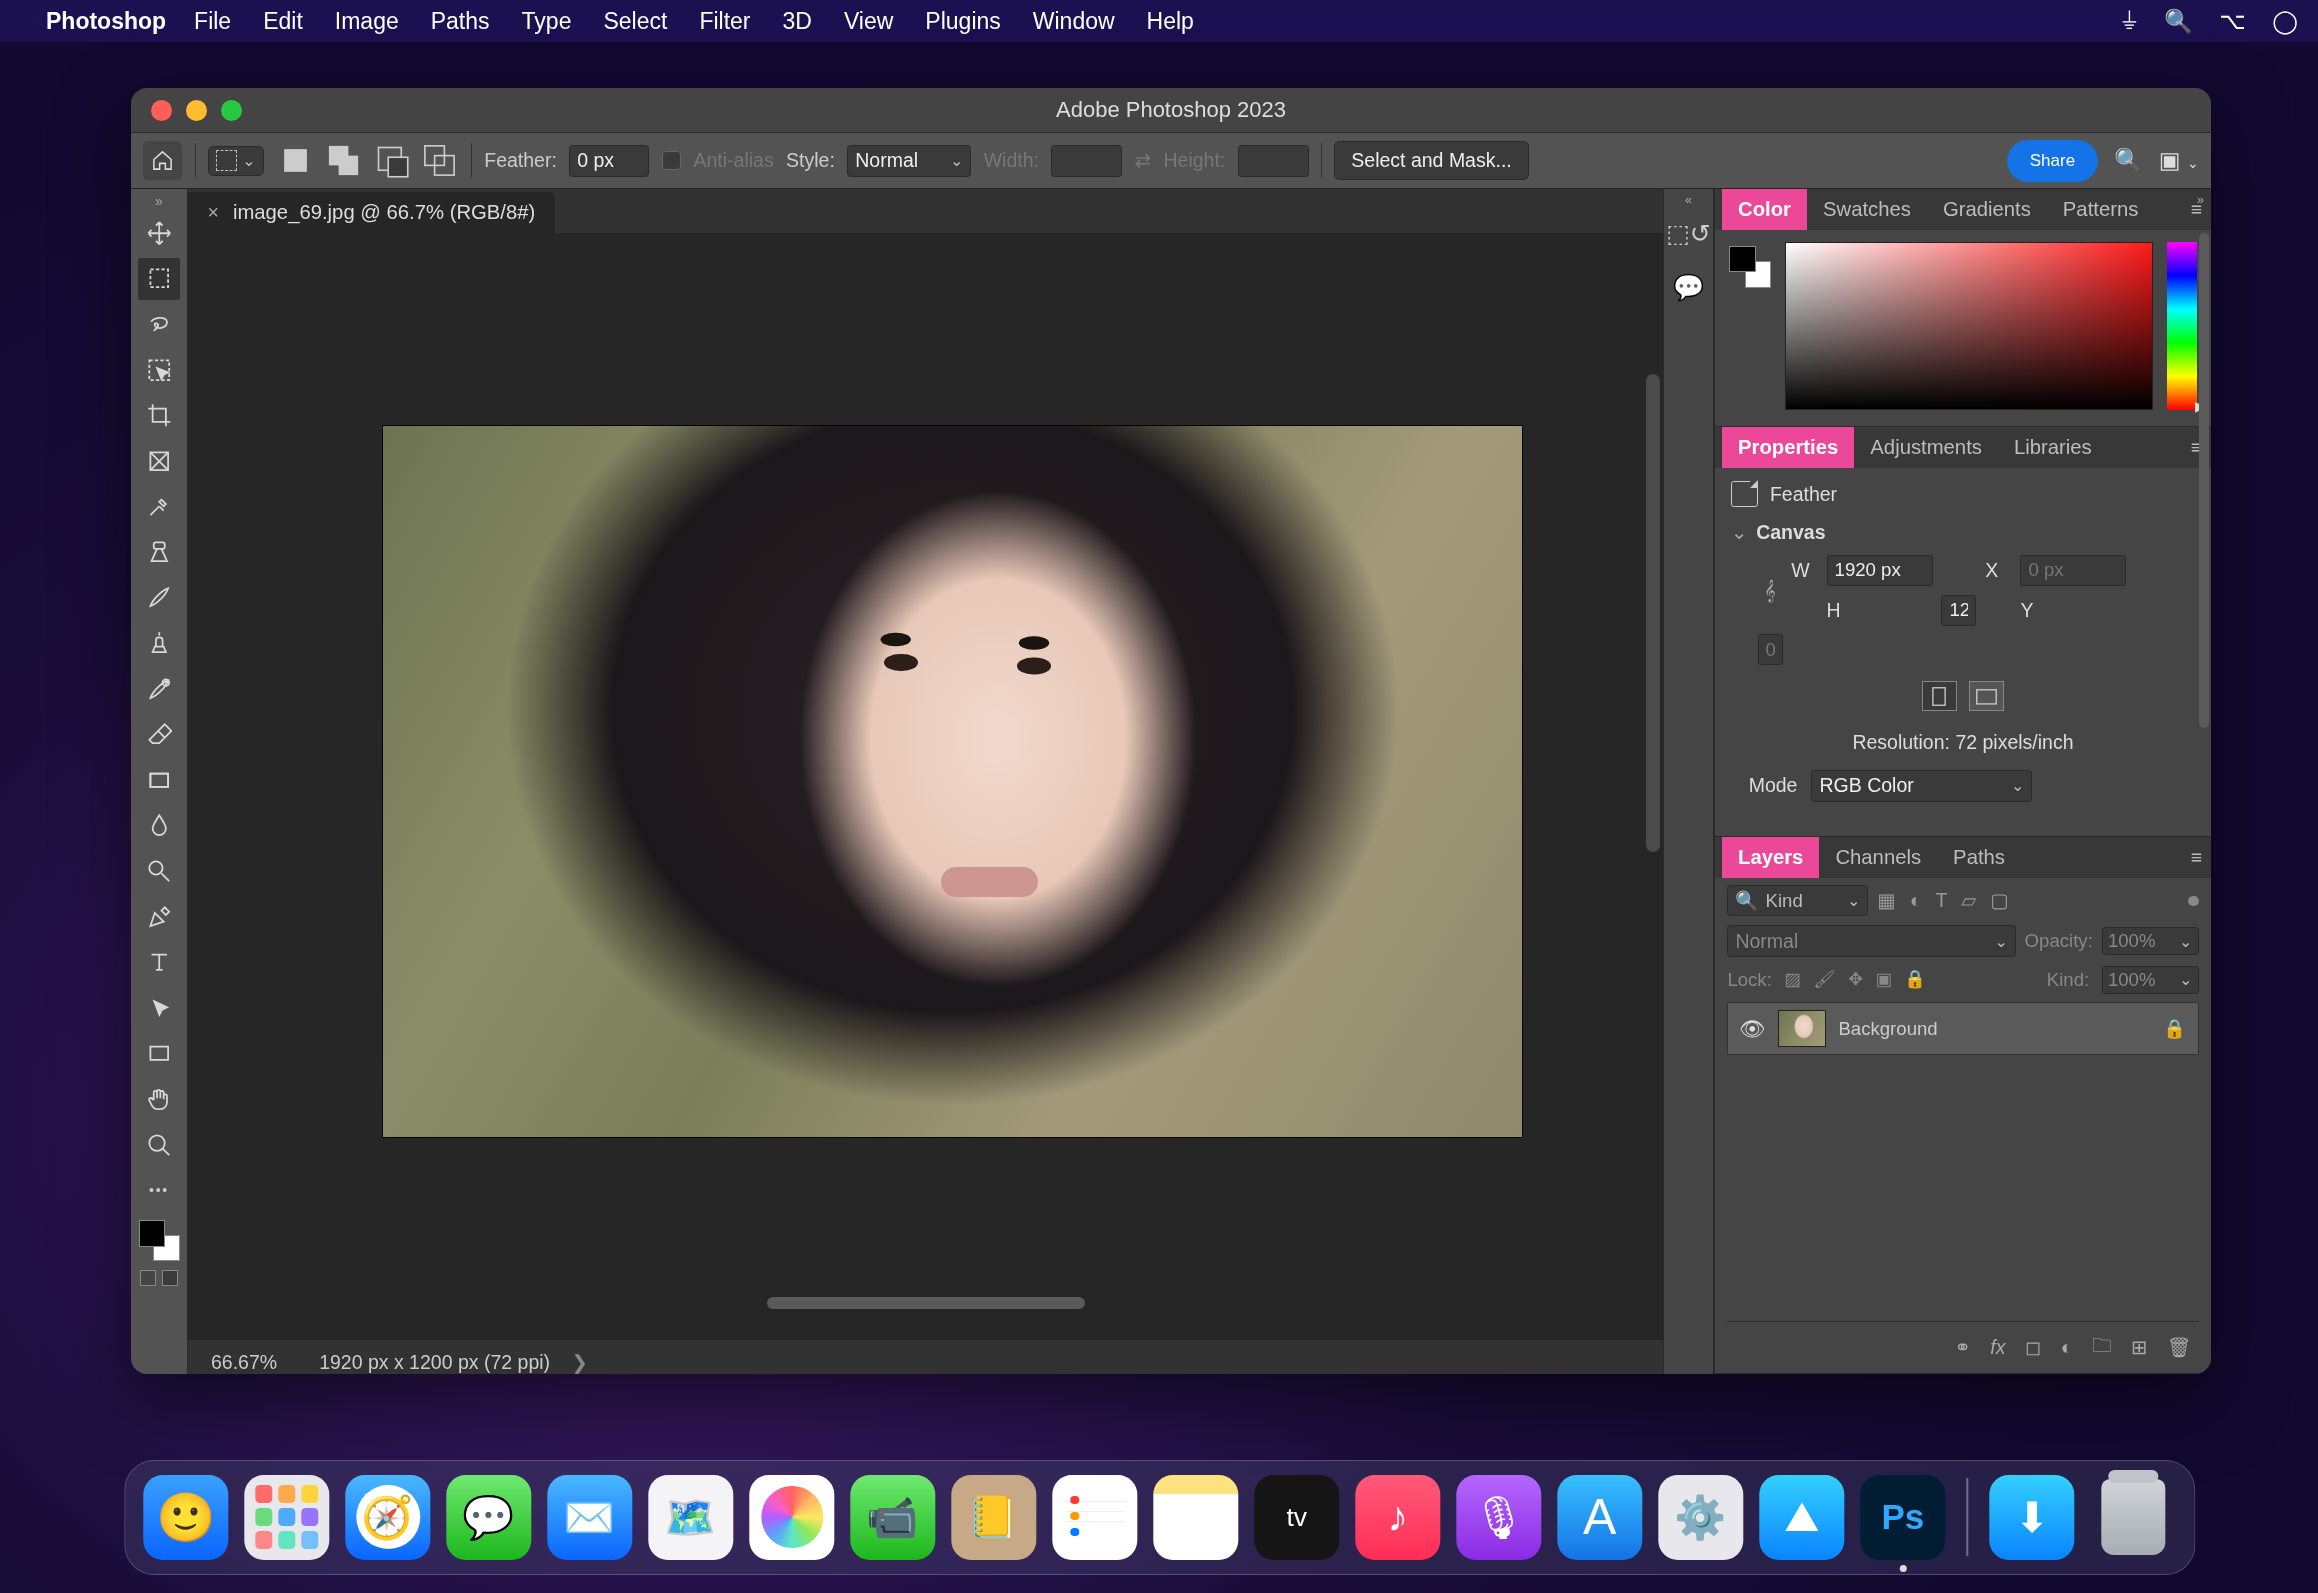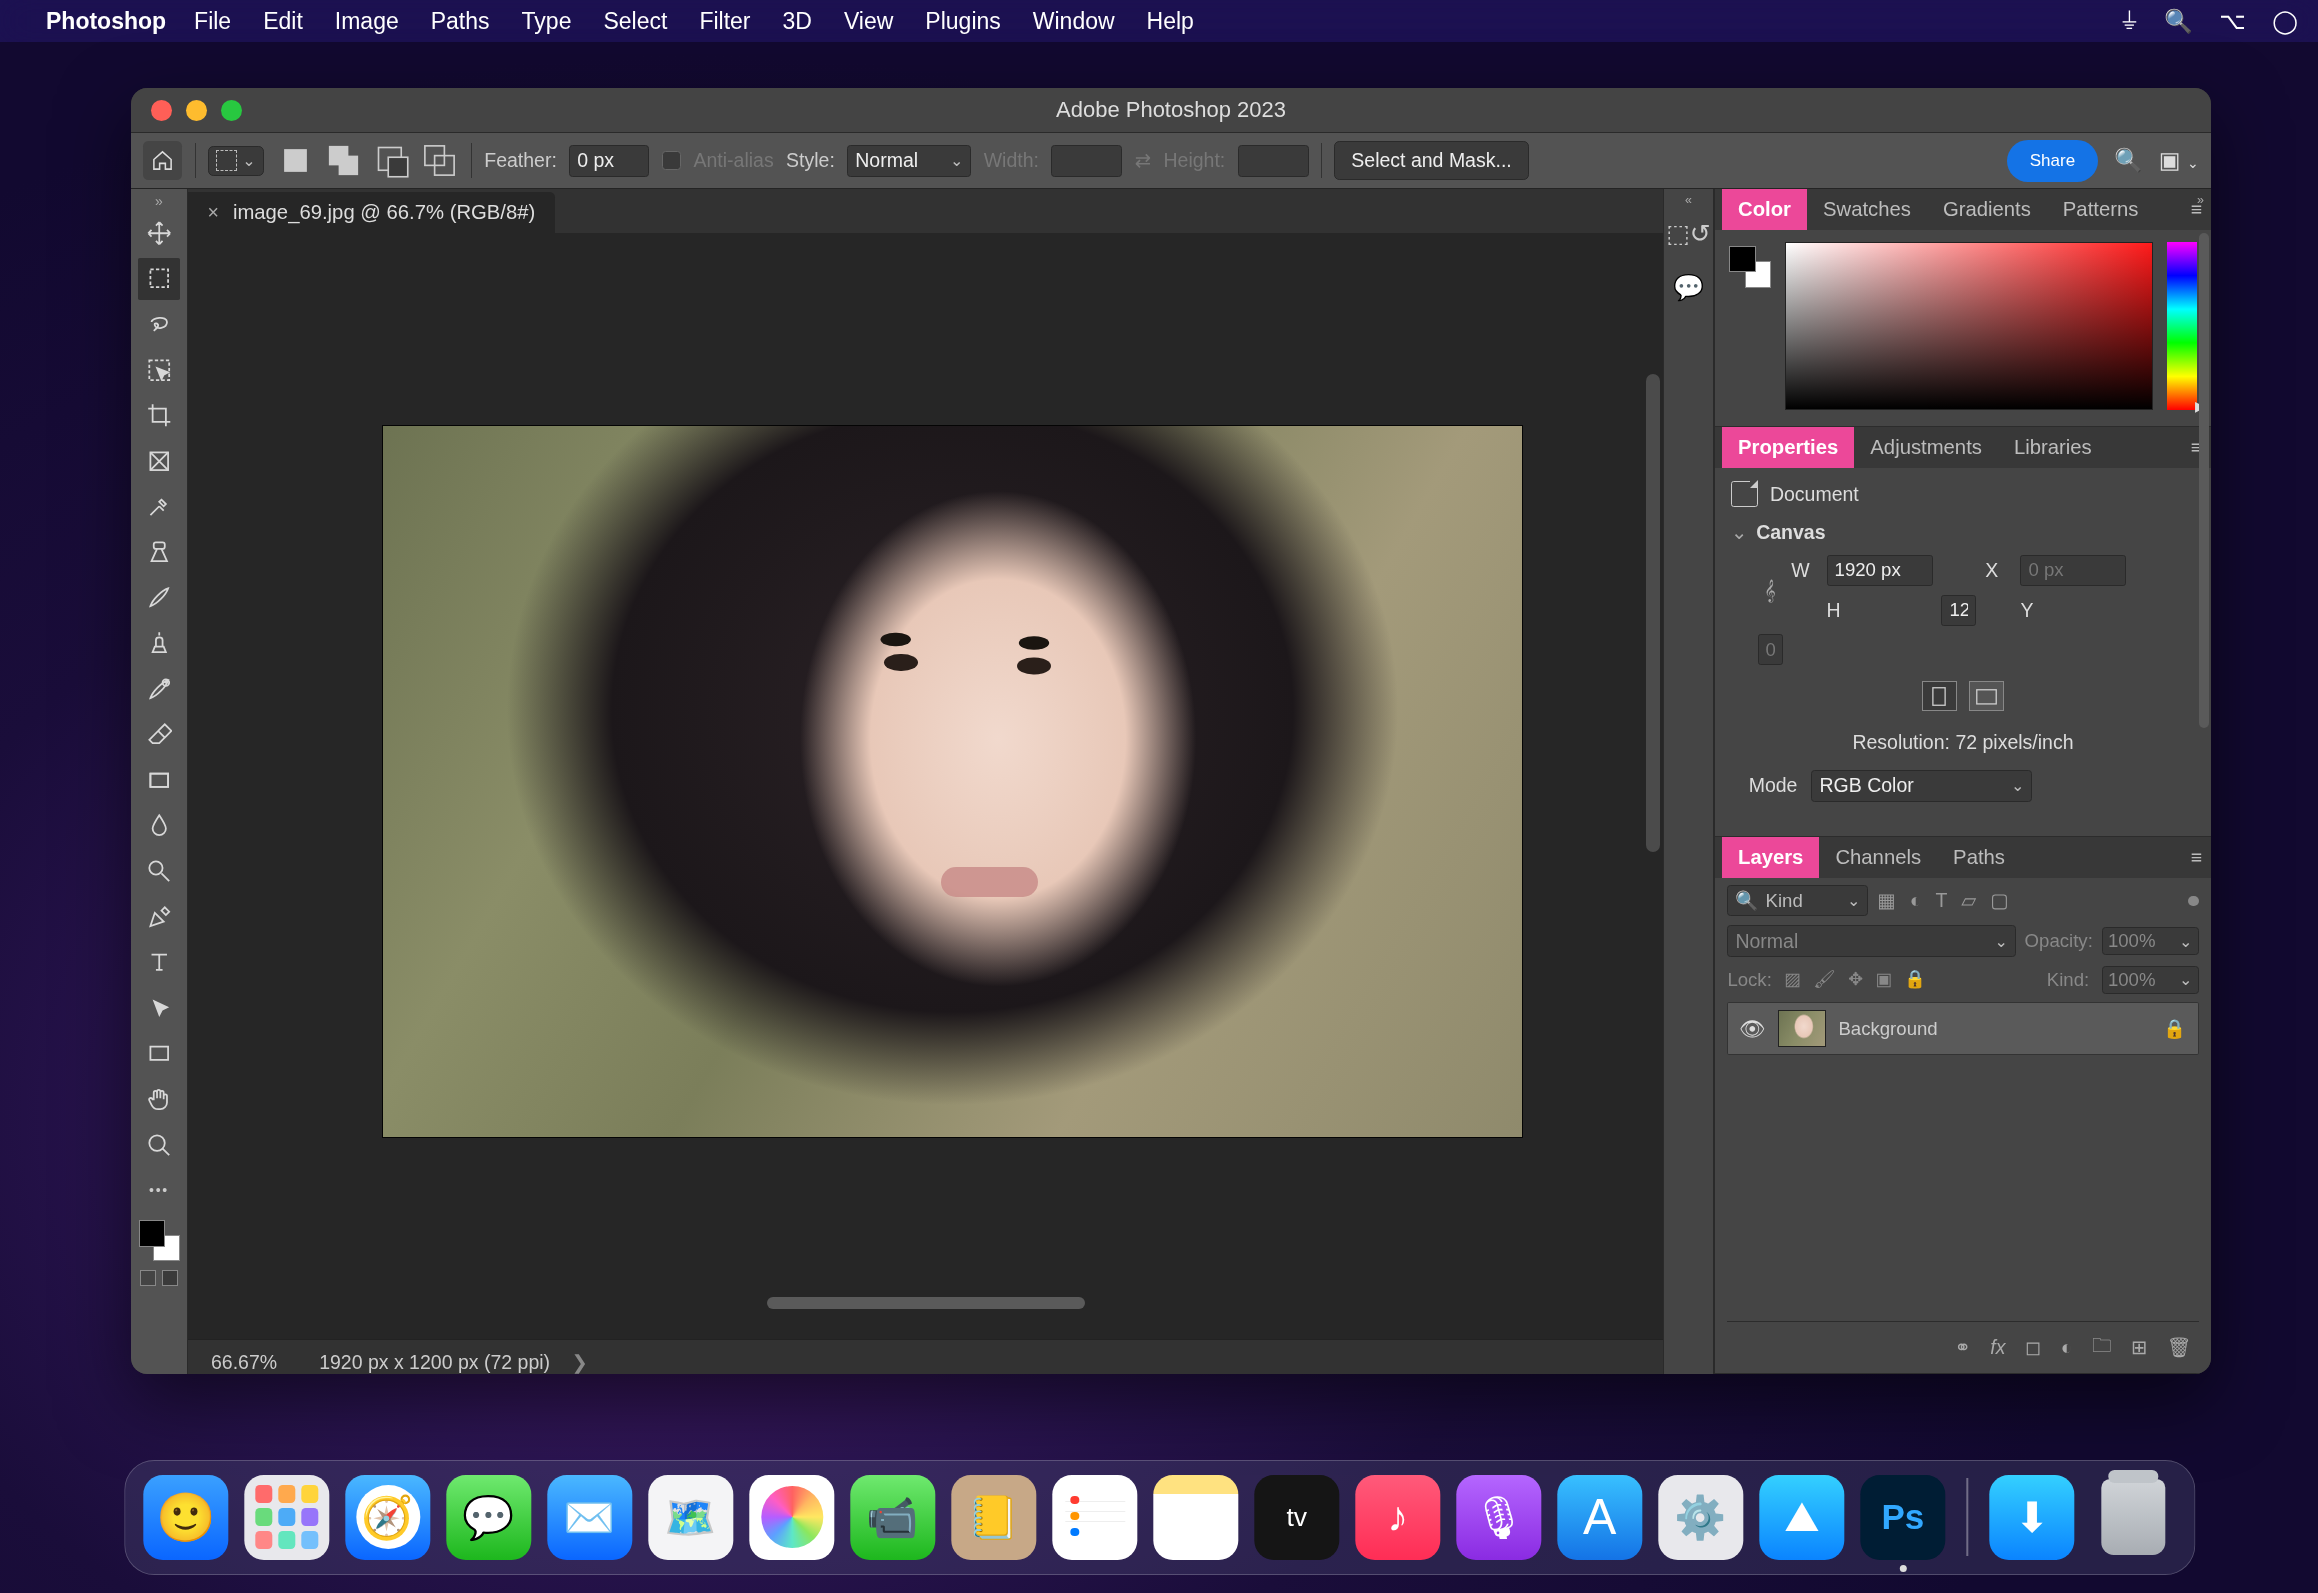--- a/index.html
+++ b/index.html
@@ -470,21 +470,21 @@
       <div class="panel">
         <div class="panel-tabs">
           <div class="ptab active">Properties</div>
           <div class="ptab">Adjustments</div>
           <div class="ptab">Libraries</div>
           <span class="panel-menu">≡</span>
         </div>
         <div class="props-body">
           <div class="doc-row">
               <div class="doc-ico"></div>
-              <span>Document</span>
+              <span>Feather</span>
             </div>
           <div class="section-hdr">
               <span class="tw">⌄</span>
               <b>Canvas</b>
             </div>
           <div class="wh-grid">
             <div class="link-ico">𝄞</div>
             <span>W</span>
             <input class="mini-input" value="1920 px" style="">
             <span></span>

